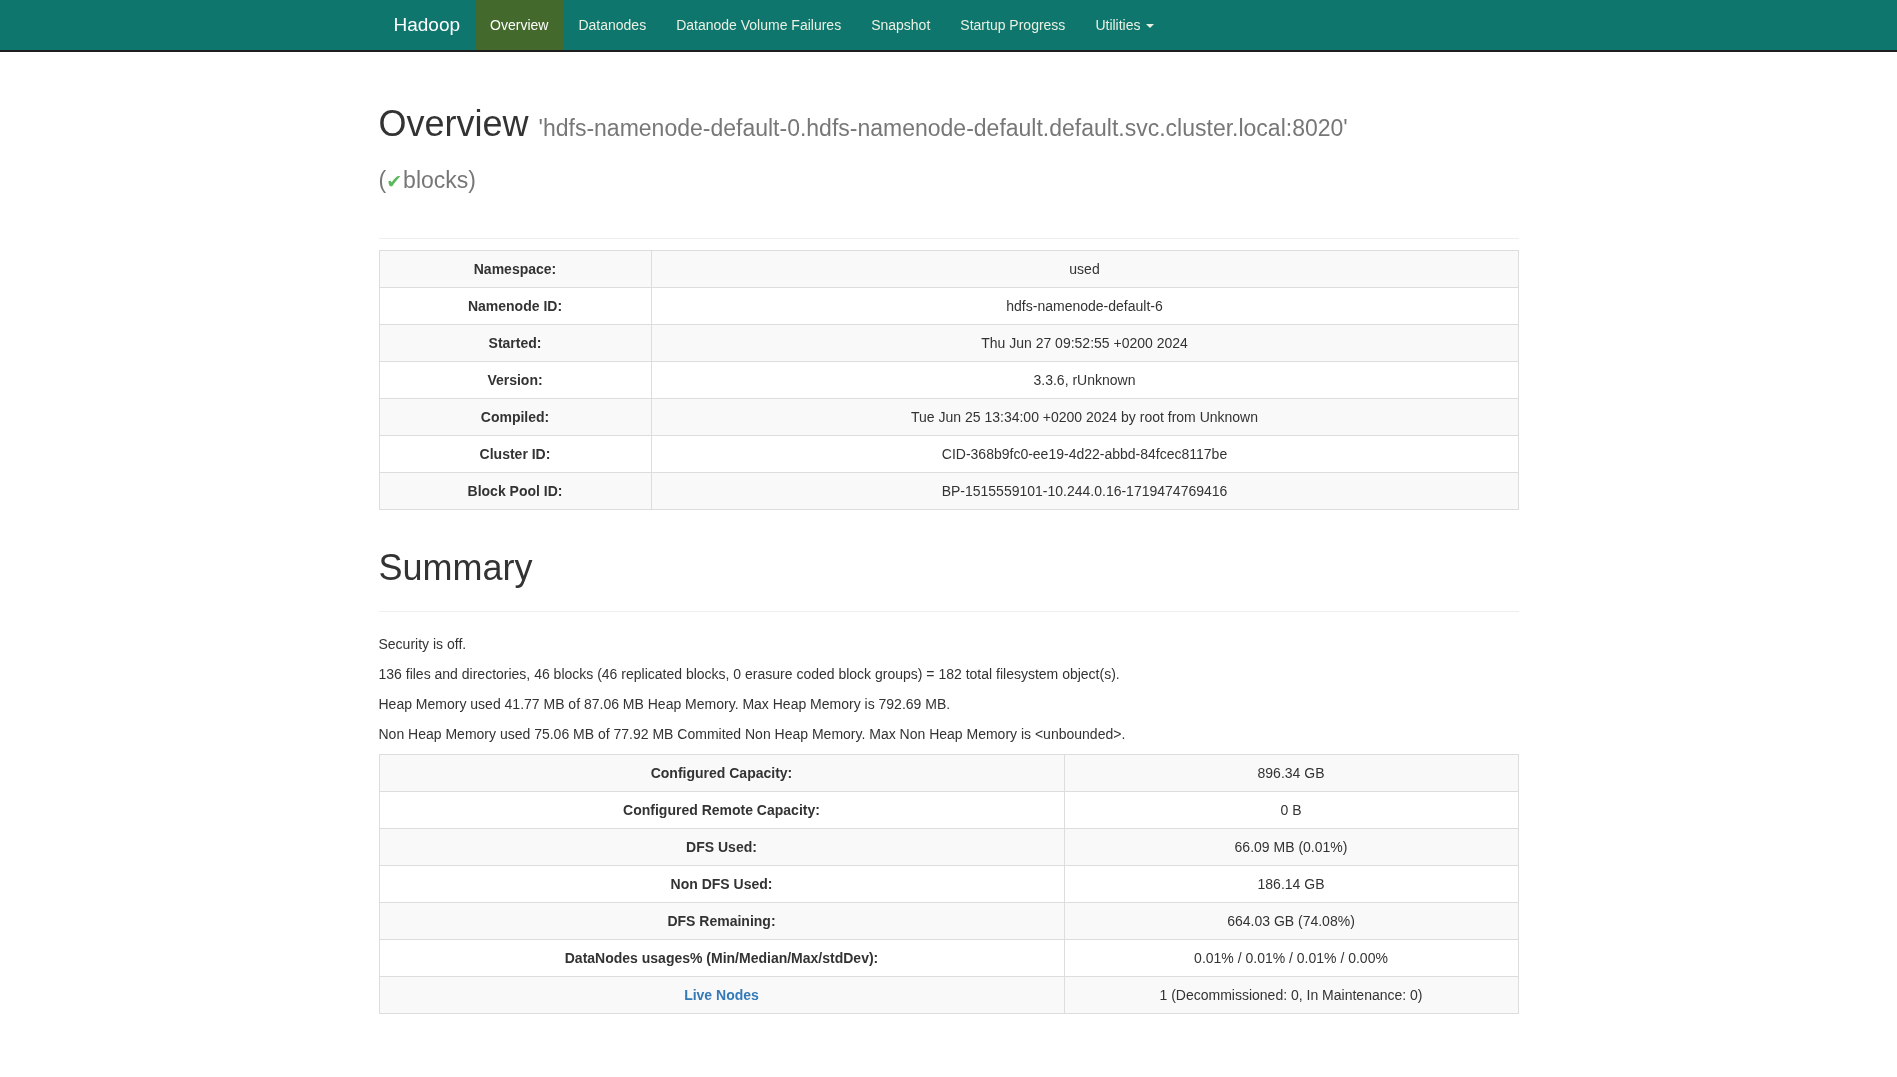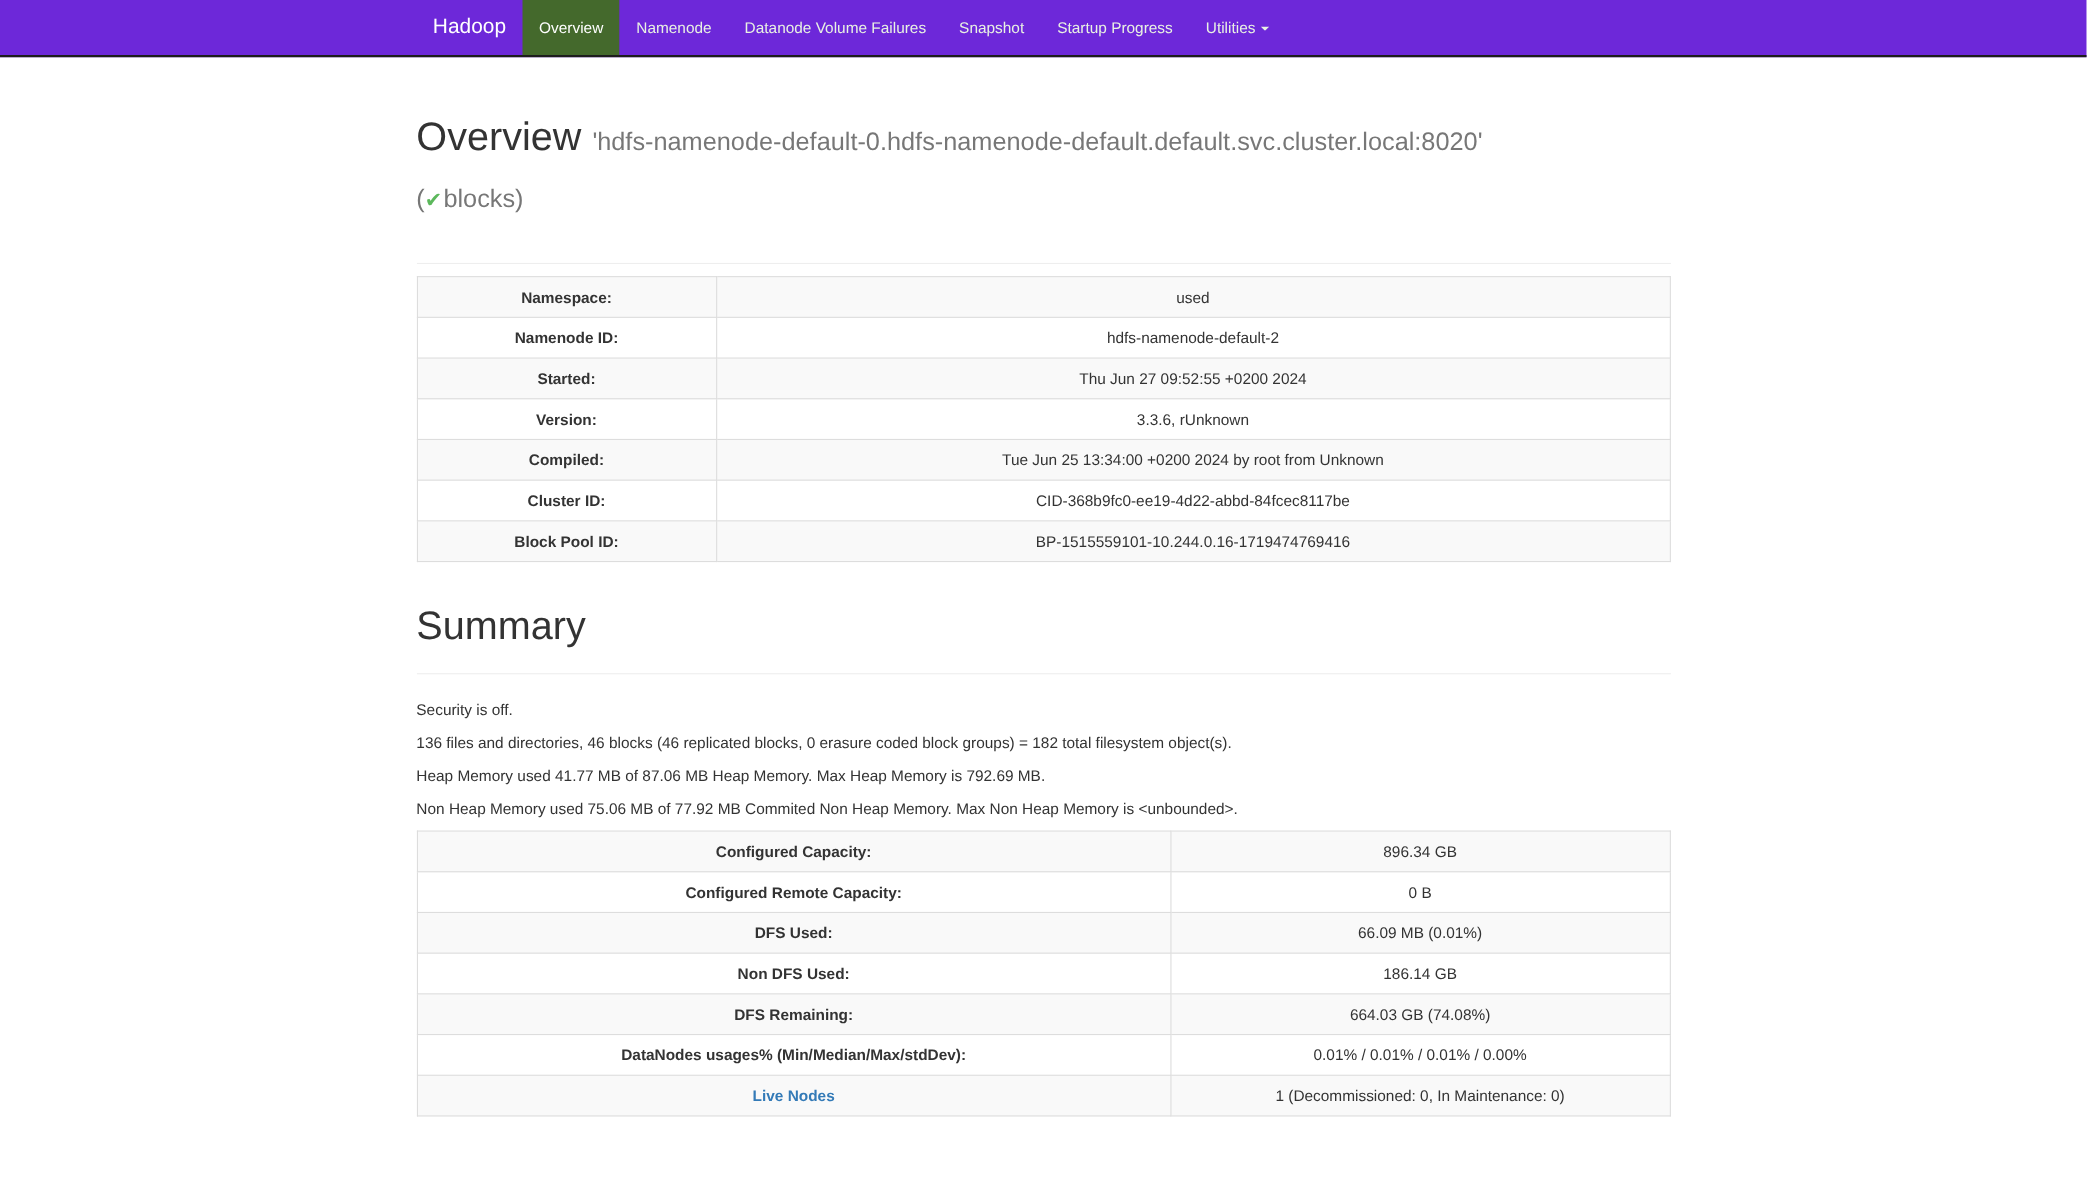--- a/index.html
+++ b/index.html
@@ -7,21 +7,21 @@
   body {
     width: 1897px; height: 1077px; overflow: hidden;
     background: #fff; color: #333;
     font-family: "Liberation Sans", sans-serif;
     font-size: 14px; line-height: 1.42857;
   }
   .container { width: 1170px; margin: 0 auto; padding: 0 15px; }
 
   
   .navbar {
-    background: #6d28d9;
+    background: #0f766e;
     border-bottom: 2px solid #1d1d1d;
     height: 52px;
   }
   .navbar .container { display: flex; align-items: stretch; height: 50px; }
   .navbar-brand {
     color: #fff; font-size: 19px; text-decoration: none;
     padding: 13px 15px; line-height: 24px; display: block;
   }
   .navbar-nav { list-style: none; margin: 0; padding: 0; display: flex; }
   .navbar-nav li { display: block; }
@@ -72,21 +72,21 @@
 <body>
 
 <nav class="navbar">
   <div class="container">
     <a class="navbar-brand">Hadoop</a>
     <ul class="navbar-nav">
         <li class="active">
           <a><span>Overview</span></a>
         </li>
         <li>
-          <a><span>Namenode</span></a>
+          <a><span>Datanodes</span></a>
         </li>
         <li>
           <a><span>Datanode Volume Failures</span></a>
         </li>
         <li>
           <a><span>Snapshot</span></a>
         </li>
         <li>
           <a><span>Startup Progress</span></a>
         </li>
@@ -108,21 +108,21 @@
   </div>
 
   <table class="table info-table">
     <tbody id="info-tbody">
         <tr>
           <th><span>Namespace:</span></th>
           <td>used</td>
         </tr>
         <tr>
           <th><span>Namenode ID:</span></th>
-          <td>hdfs-namenode-default-2</td>
+          <td>hdfs-namenode-default-6</td>
         </tr>
         <tr>
           <th><span>Started:</span></th>
           <td>Thu Jun 27 09:52:55 +0200 2024</td>
         </tr>
         <tr>
           <th><span>Version:</span></th>
           <td>3.3.6, rUnknown</td>
         </tr>
         <tr>

